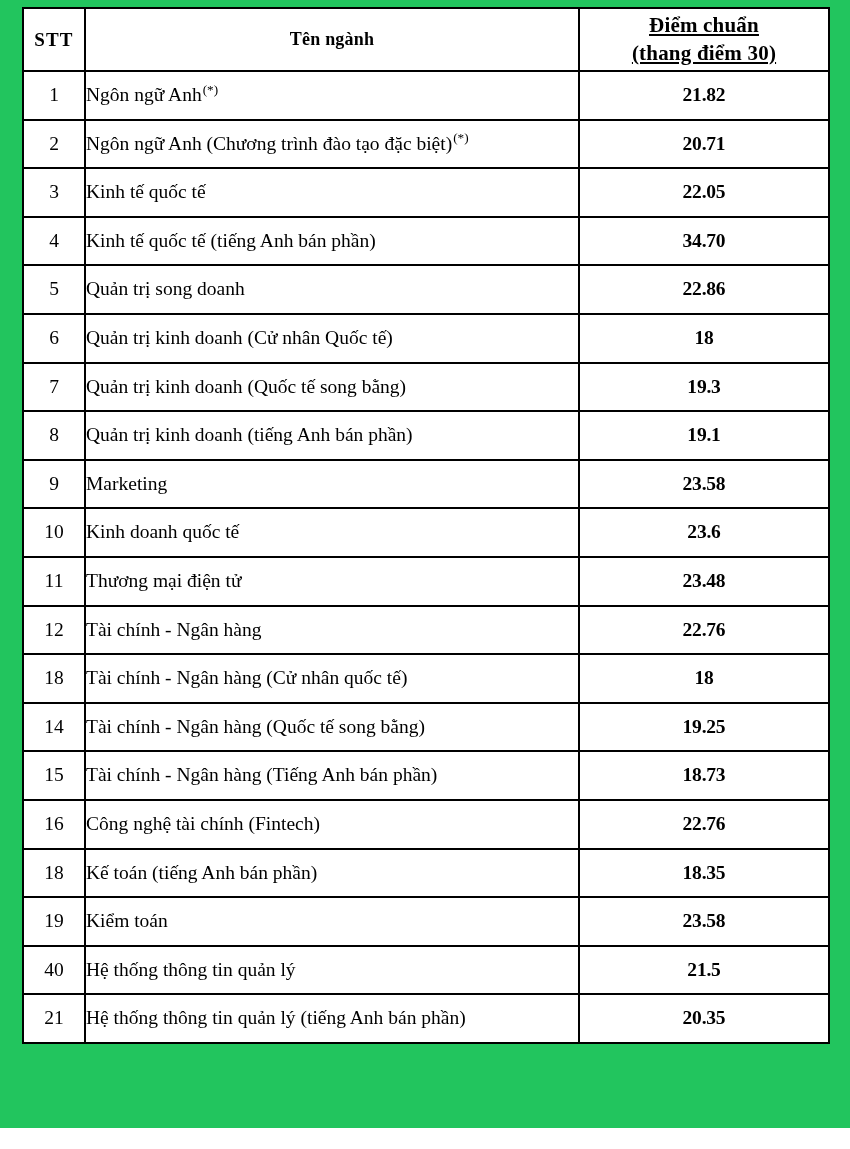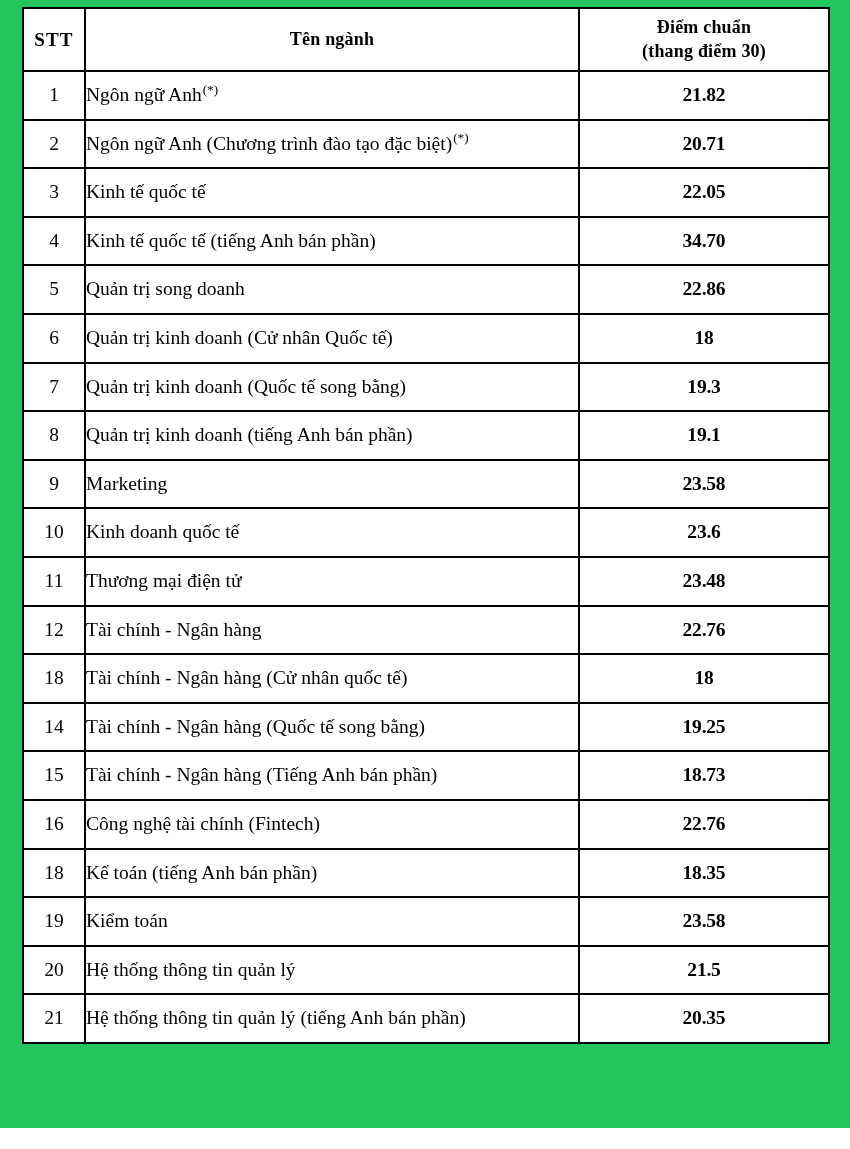--- a/index.html
+++ b/index.html
@@ -56,22 +56,23 @@
     letter-spacing: 0.2px;
   }
   .score-table thead th.th-stt {
     font-size: 19px;
     letter-spacing: 1.2px;
   }
   .score-table thead th.th-name {
     font-size: 18px;
   }
   .score-table thead th.th-score {
-    font-size: 18px;
+    font-size: 21px;
     line-height: 1.3;
+    text-decoration: underline;
   }
   .th-score-line {
     display: block;
   }
 
   
   .score-table tbody tr {
     height: 48.6px;
   }
   .cell-stt {
@@ -205,21 +206,21 @@
           <td class="cell-stt">18</td>
           <td class="cell-name"><span>Kế toán (tiếng Anh bán phần)</span></td>
           <td class="cell-score">18.35</td>
         </tr>
         <tr>
           <td class="cell-stt">19</td>
           <td class="cell-name"><span>Kiểm toán</span></td>
           <td class="cell-score">23.58</td>
         </tr>
         <tr>
-          <td class="cell-stt">20</td>
+          <td class="cell-stt">40</td>
           <td class="cell-name"><span>Hệ thống thông tin quản lý</span></td>
           <td class="cell-score">21.5</td>
         </tr>
         <tr>
           <td class="cell-stt">21</td>
           <td class="cell-name"><span>Hệ thống thông tin quản lý (tiếng Anh bán phần)</span></td>
           <td class="cell-score">20.35</td>
         </tr>
       </tbody>
   </table>

